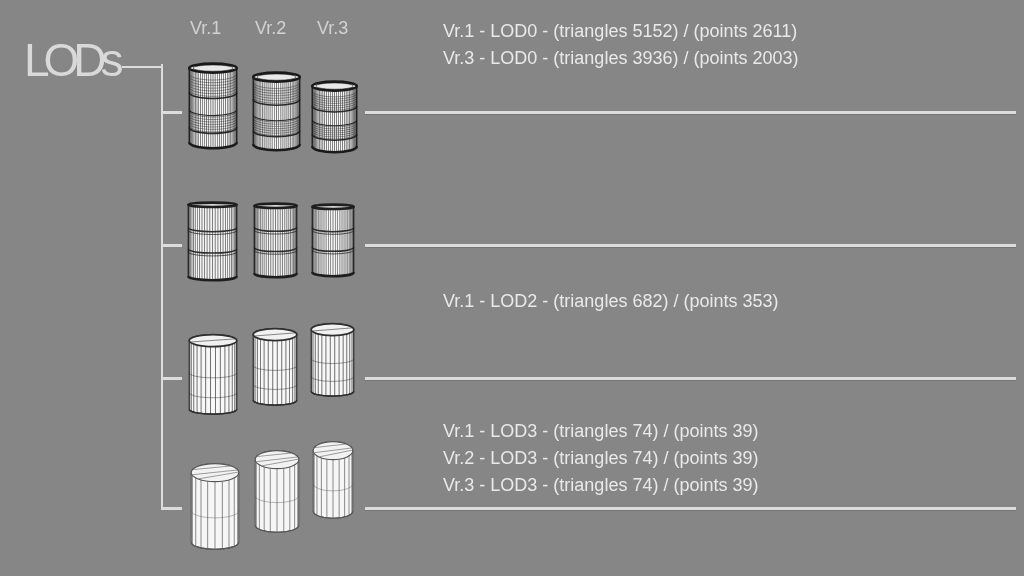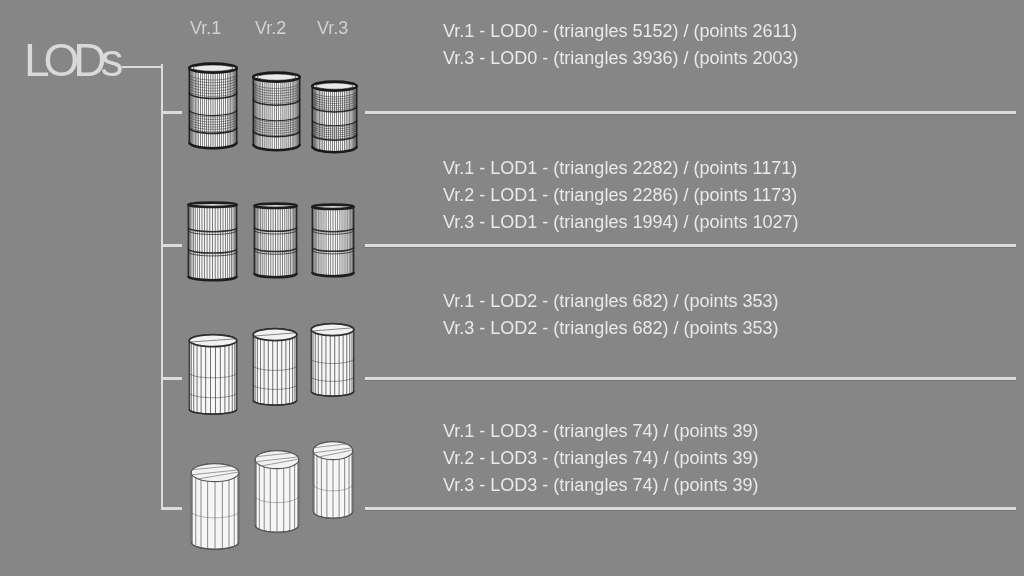--- a/index.html
+++ b/index.html
@@ -448,29 +448,23 @@
   <div class="divider" style="top:111px"></div>
   <div class="divider" style="top:244px"></div>
   <div class="divider" style="top:377px"></div>
   <div class="divider" style="top:507px"></div>
 
   <div class="stat-block" style="top:18px">
     <div class="stat-line">Vr.1 - LOD0 - (triangles 5152) / (points 2611)</div>
     <div class="stat-line">Vr.3 - LOD0 - (triangles 3936) / (points 2003)</div>
   </div>
 
-  <div class="stat-block" style="top:154.5px">
-    <div class="stat-line">Vr.1 - LOD1 - (triangles 2282) / (points 1171)</div>
-    <div class="stat-line">Vr.2 - LOD1 - (triangles 2286) / (points 1173)</div>
-    <div class="stat-line">Vr.3 - LOD1 - (triangles 1994) / (points 1027)</div>
-  </div>
 
   <div class="stat-block" style="top:287.5px">
     <div class="stat-line">Vr.1 - LOD2 - (triangles 682) / (points 353)</div>
-    <div class="stat-line">Vr.3 - LOD2 - (triangles 682) / (points 353)</div>
   </div>
 
   <div class="stat-block" style="top:417.5px">
     <div class="stat-line">Vr.1 - LOD3 - (triangles 74) / (points 39)</div>
     <div class="stat-line">Vr.2 - LOD3 - (triangles 74) / (points 39)</div>
     <div class="stat-line">Vr.3 - LOD3 - (triangles 74) / (points 39)</div>
   </div>
 
 </div>
 

